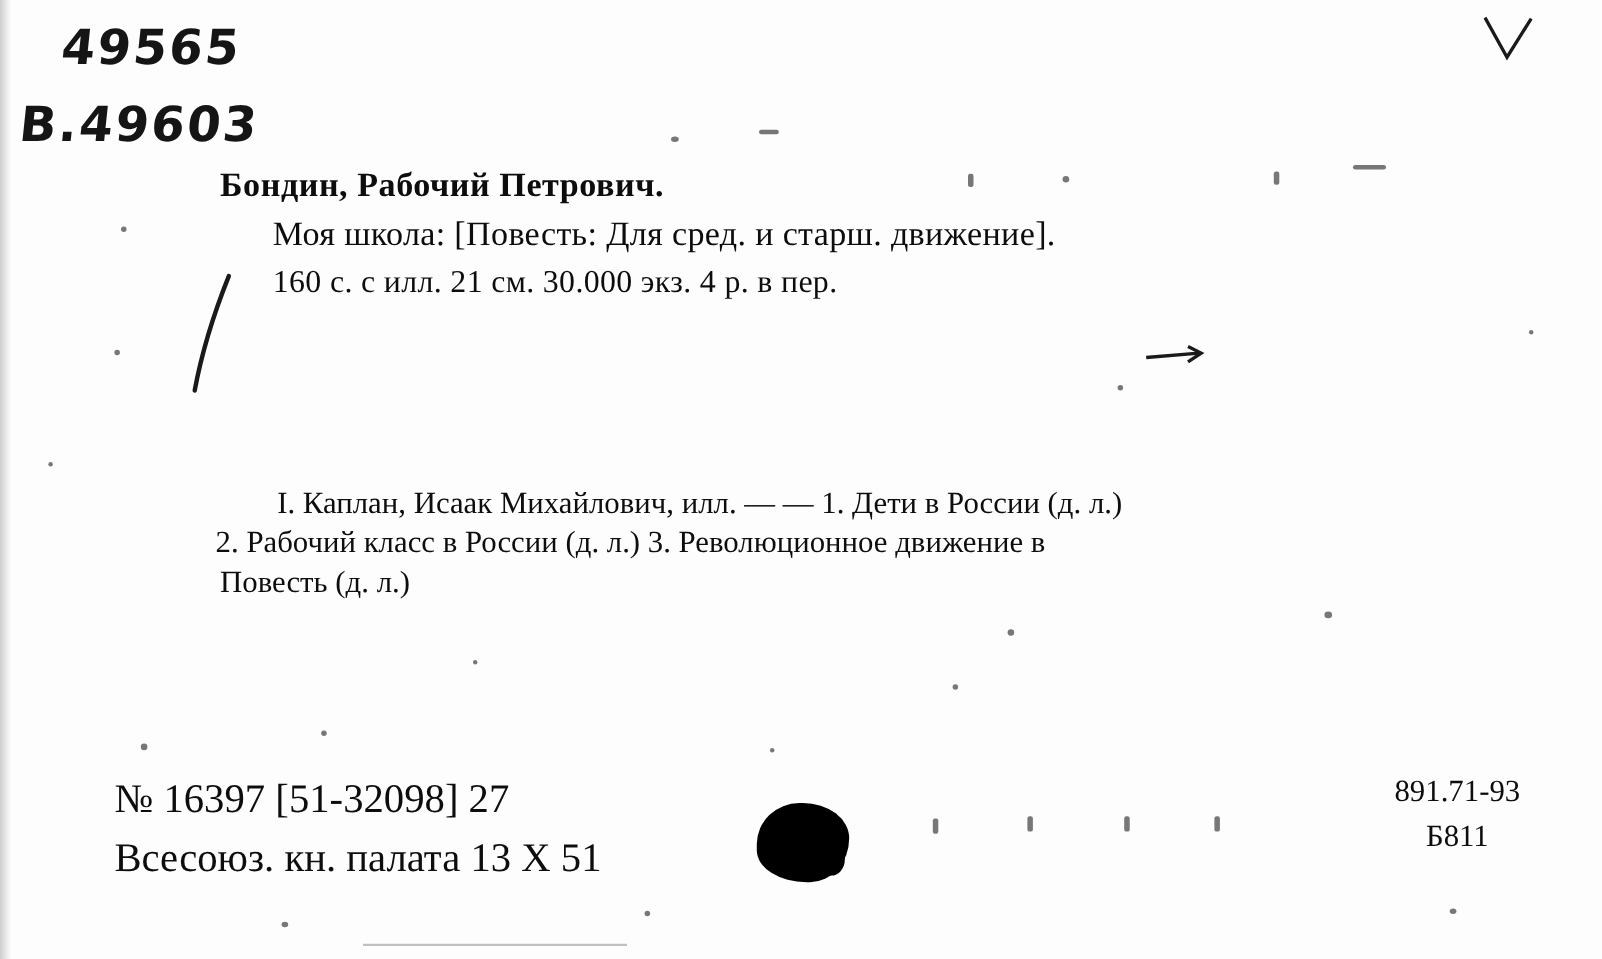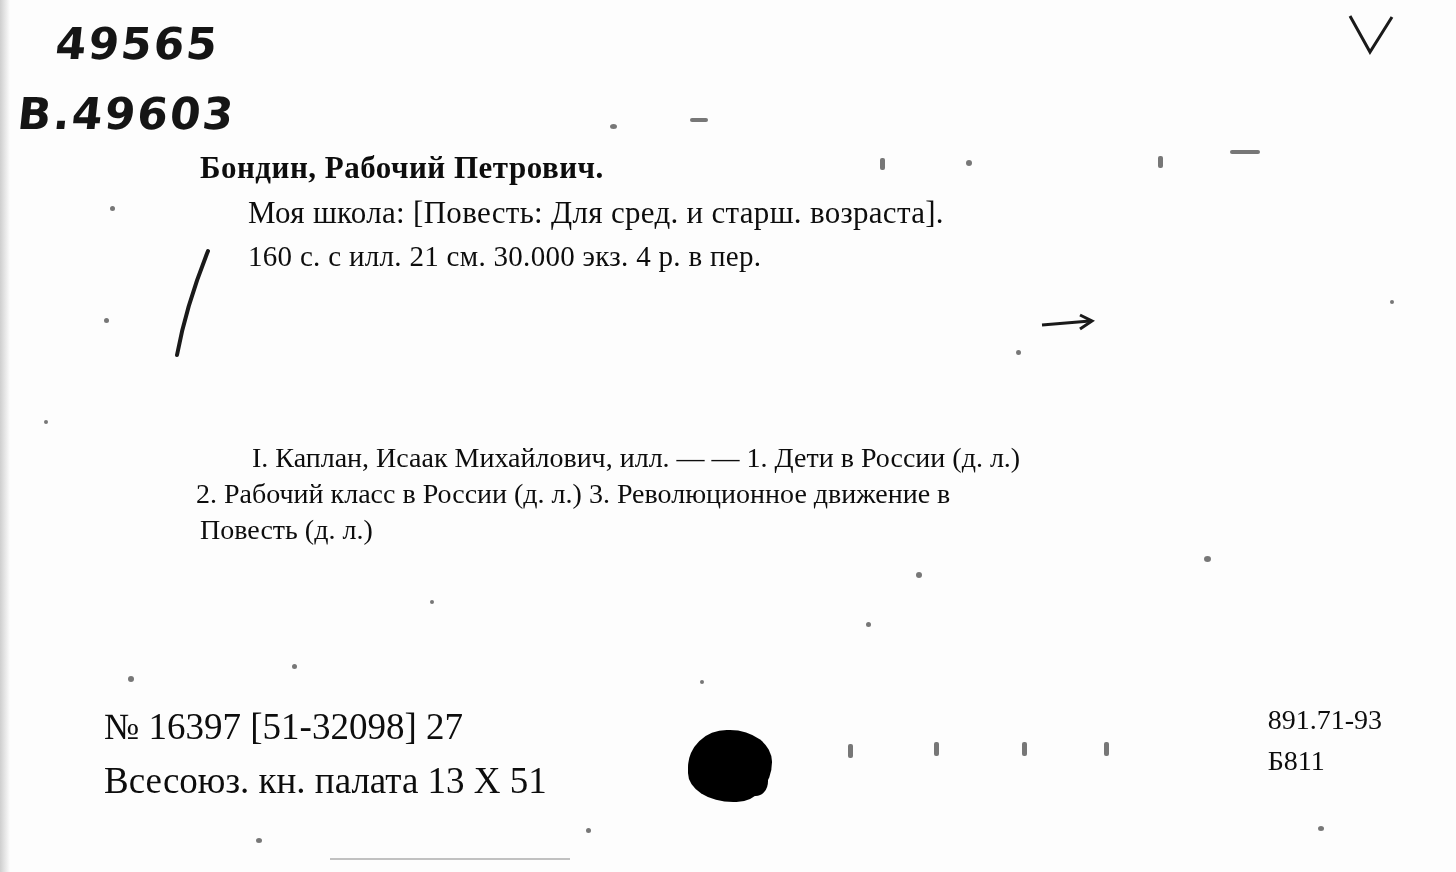--- a/index.html
+++ b/index.html
@@ -118,21 +118,21 @@
     top: 700px;
     font-size: 37px;
     line-height: 1.45;
   }
   .footer-right {
     position: absolute;
     right: 74px;
     top: 700px;
     font-size: 28px;
     line-height: 1.45;
-    text-align: left;
+    text-align: center;
   }
 
   
   .blot {
     position: absolute;
     left: 688px;
     top: 730px;
     width: 84px;
     height: 72px;
     background: #000;
@@ -215,21 +215,21 @@
     <div class="author">Бондин, Рабочий Петрович.</div>
 
     <div style="position:relative;">
       <svg class="slash" viewBox="0 0 40 112">
         <path d="M36 4 C24 34, 12 70, 5 108" fill="none" stroke="#1a1a1a" stroke-width="4" stroke-linecap="round"></path>
       </svg>
       <svg class="arrow" viewBox="0 0 56 20">
         <path d="M2 12 L50 8" fill="none" stroke="#1a1a1a" stroke-width="3"></path>
         <path d="M40 2 L52 8 L40 16" fill="none" stroke="#1a1a1a" stroke-width="3"></path>
       </svg>
-      <div class="title-line l1">Моя школа: [Повесть: Для сред. и старш.  возраста].</div>
+      <div class="title-line l1">Моя школа: [Повесть: Для сред. и старш.  движение].</div>
       <div class="title-line l3">160 с. с илл.     21 см.     30.000 экз. 4 р. в пер.</div>
     </div>
   </div>
 
   <div class="tracings">
     <div class="tr-1">I. Каплан, Исаак Михайлович, илл. — — 1. Дети в России (д. л.)</div>
     <div class="tr-2">2. Рабочий класс в России (д. л.) 3. Революционное движение в</div>
     <div class="tr-3">Повесть (д. л.)</div>
   </div>
 

